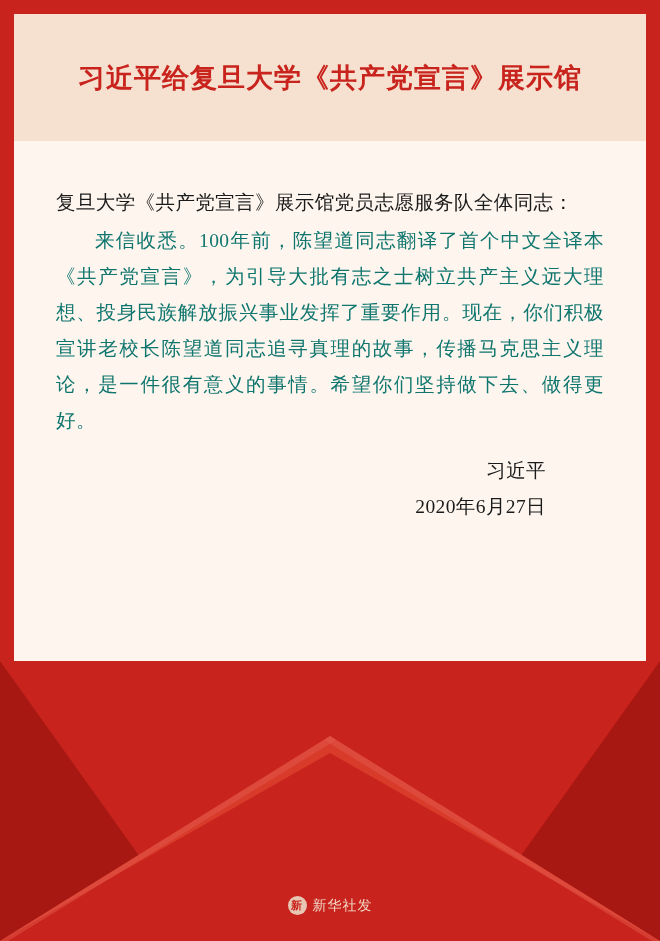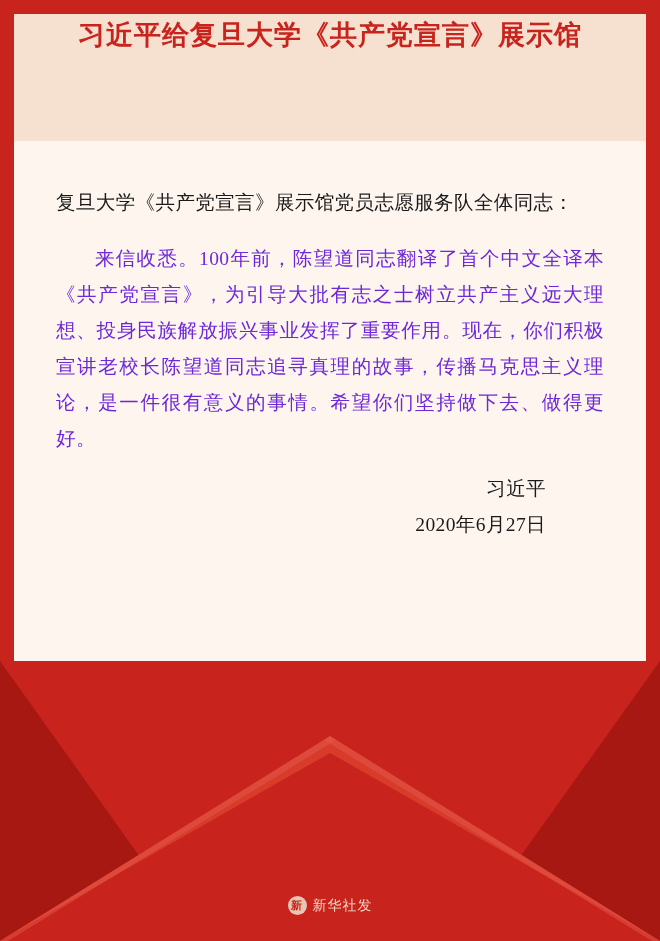--- a/index.html
+++ b/index.html
@@ -32,23 +32,23 @@
   }
   
   .header {
     position: absolute;
     left: 0;
     top: 0;
     width: 632px;
     height: 127px;
     background: #f6e0cf;
     display: flex;
-    flex-direction: column;
+    flex-direction: row;
     align-items: center;
-    justify-content: flex-start;
+    justify-content: center;
   }
   .header .title-line {
     color: #c8231c;
     font-size: 27px;
     font-weight: bold;
     letter-spacing: 1px;
     line-height: 42px;
     white-space: nowrap;
     font-family: "Liberation Sans", "DejaVu Sans", sans-serif;
   }
@@ -69,25 +69,25 @@
   }
   .salutation {
     font-size: 19.5px;
     line-height: 36px;
     color: #1a1a1a;
     letter-spacing: 0.4px;
   }
   .para {
     font-size: 19.5px;
     line-height: 36px;
-    color: #6d28d9;
+    color: #0f766e;
     text-indent: 2em;
     text-align: justify;
     letter-spacing: 0.4px;
-    margin-top: 20px;
+    margin-top: 2px;
   }
   .sign {
     margin-top: 14px;
     text-align: right;
     padding-right: 58px;
     font-size: 19.5px;
     line-height: 36px;
     color: #1a1a1a;
     letter-spacing: 0.4px;
   }

